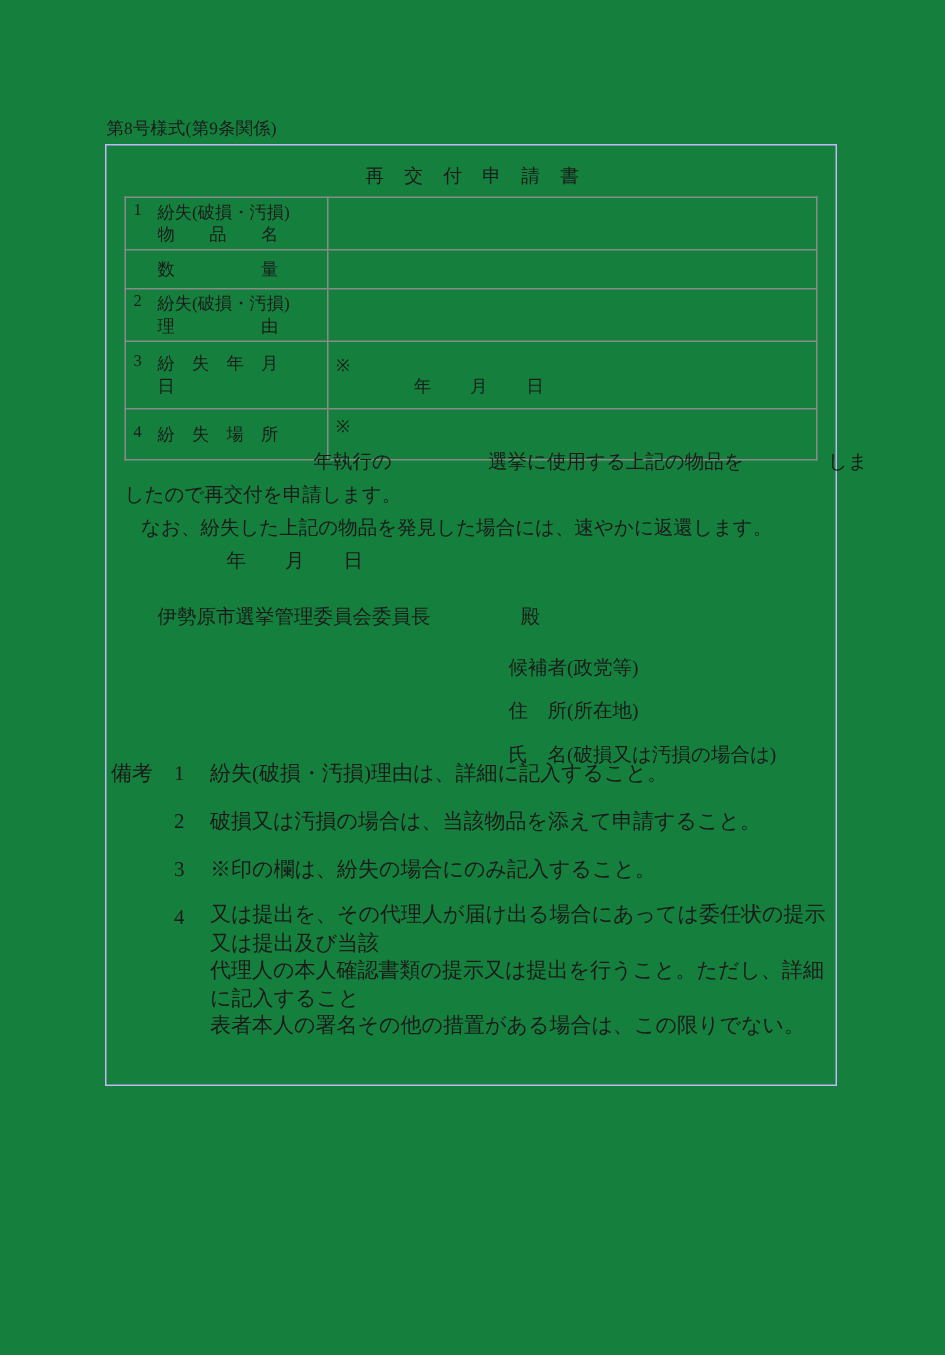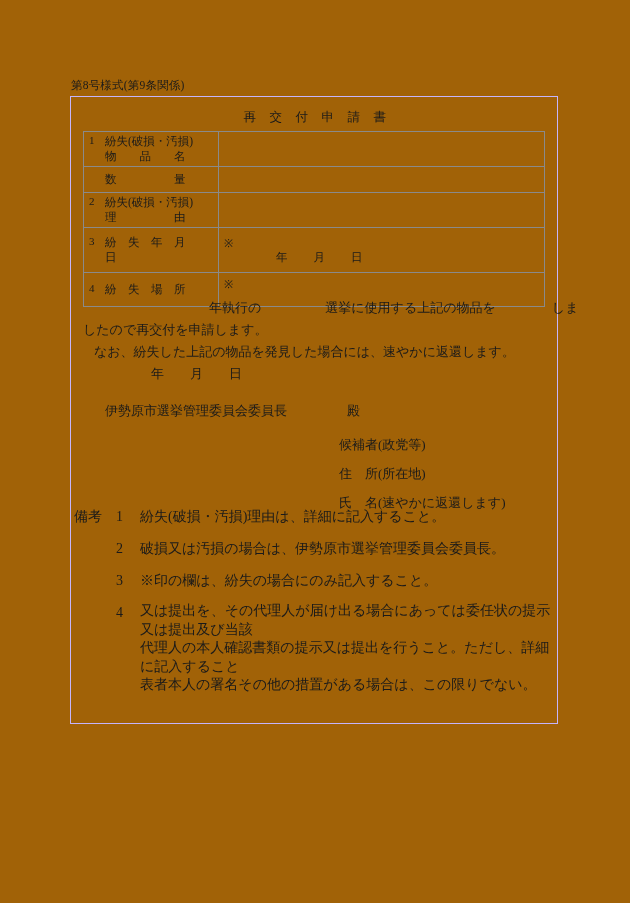--- a/index.html
+++ b/index.html
@@ -14,21 +14,21 @@
     font-family: "Liberation Serif", "DejaVu Serif", serif;
     color: #1a1a1a;
     -webkit-font-smoothing: antialiased;
   }
 
   .page {
     position: absolute;
     left: 0; top: 0;
     width: 630px;
     height: 903px;
-    background: #a16207;
+    background: #15803d;
   }
 
   
   .form-no {
     position: absolute;
     left: 71px;
     top: 78px;
     font-size: 11.5px;
     letter-spacing: 0.2px;
     white-space: nowrap;
@@ -271,34 +271,34 @@
         <span>年</span><span>月</span><span>日</span>
       </div>
 
       <div class="addressee">
         <span>伊勢原市選挙管理委員会委員長</span><span class="gap"></span><span>殿</span>
       </div>
 
       <div class="sig-block">
         <div class="sig-line">候補者(政党等)</div>
         <div class="sig-line">住　所(所在地)</div>
-        <div class="sig-line">氏　名(速やかに返還します)</div>
+        <div class="sig-line">氏　名(破損又は汚損の場合は)</div>
       </div>
     </div>
 
     <div class="remarks">
       <div class="rm-row">
         <div class="rm-head">備考</div>
         <div class="rm-num">1</div>
         <div class="rm-txt">紛失(破損・汚損)理由は、詳細に記入すること。</div>
       </div>
       <div class="rm-row indent">
         <div class="rm-head"></div>
         <div class="rm-num">2</div>
-        <div class="rm-txt">破損又は汚損の場合は、伊勢原市選挙管理委員会委員長。</div>
+        <div class="rm-txt">破損又は汚損の場合は、当該物品を添えて申請すること。</div>
       </div>
       <div class="rm-row indent">
         <div class="rm-head"></div>
         <div class="rm-num">3</div>
         <div class="rm-txt">※印の欄は、紛失の場合にのみ記入すること。</div>
       </div>
       <div class="rm-row indent">
         <div class="rm-head"></div>
         <div class="rm-num">4</div>
         <div class="rm-txt blk">

